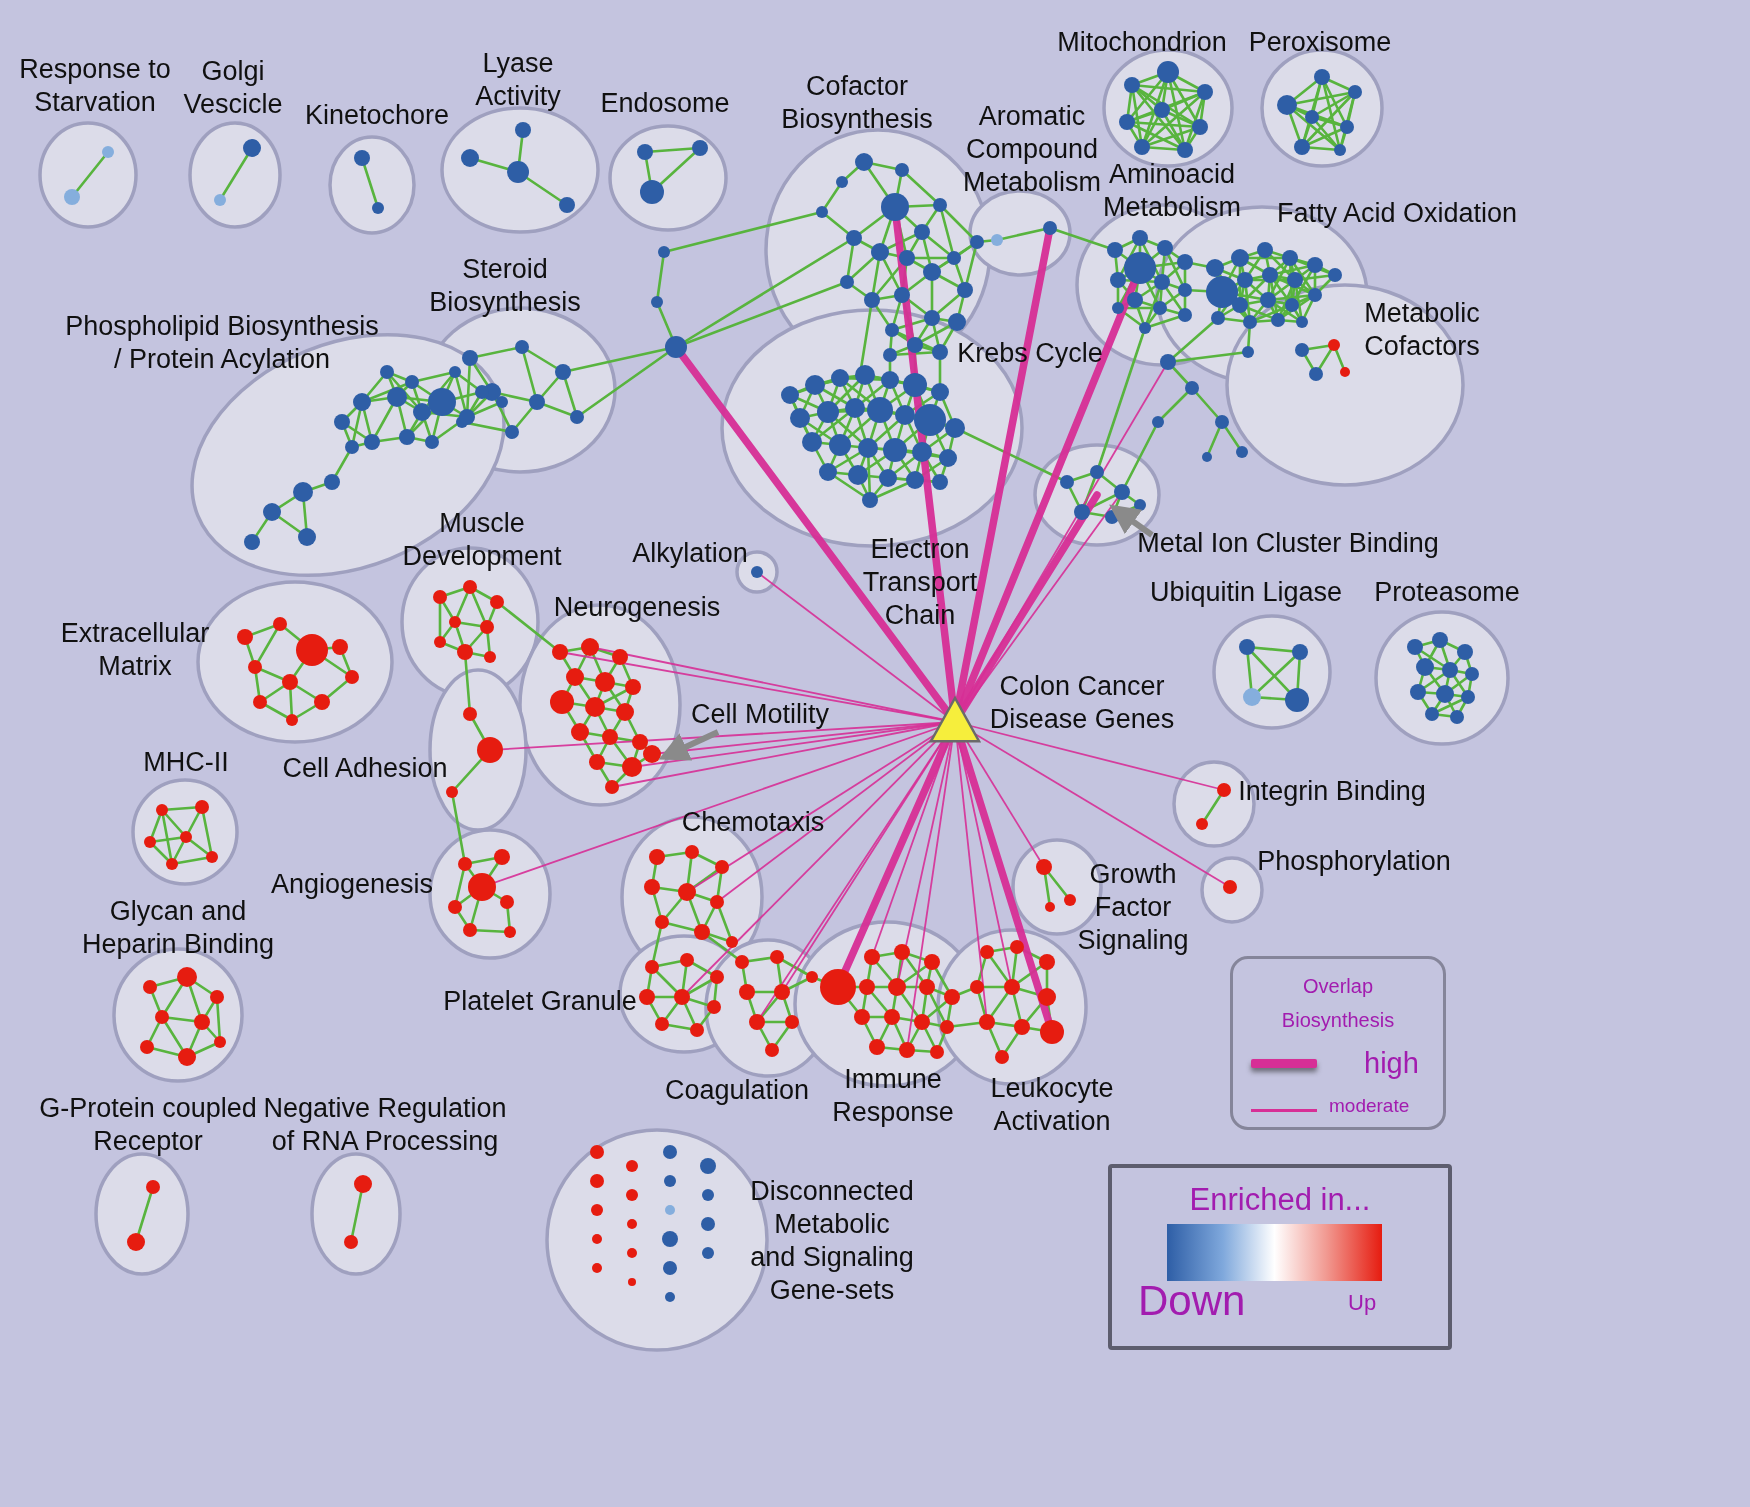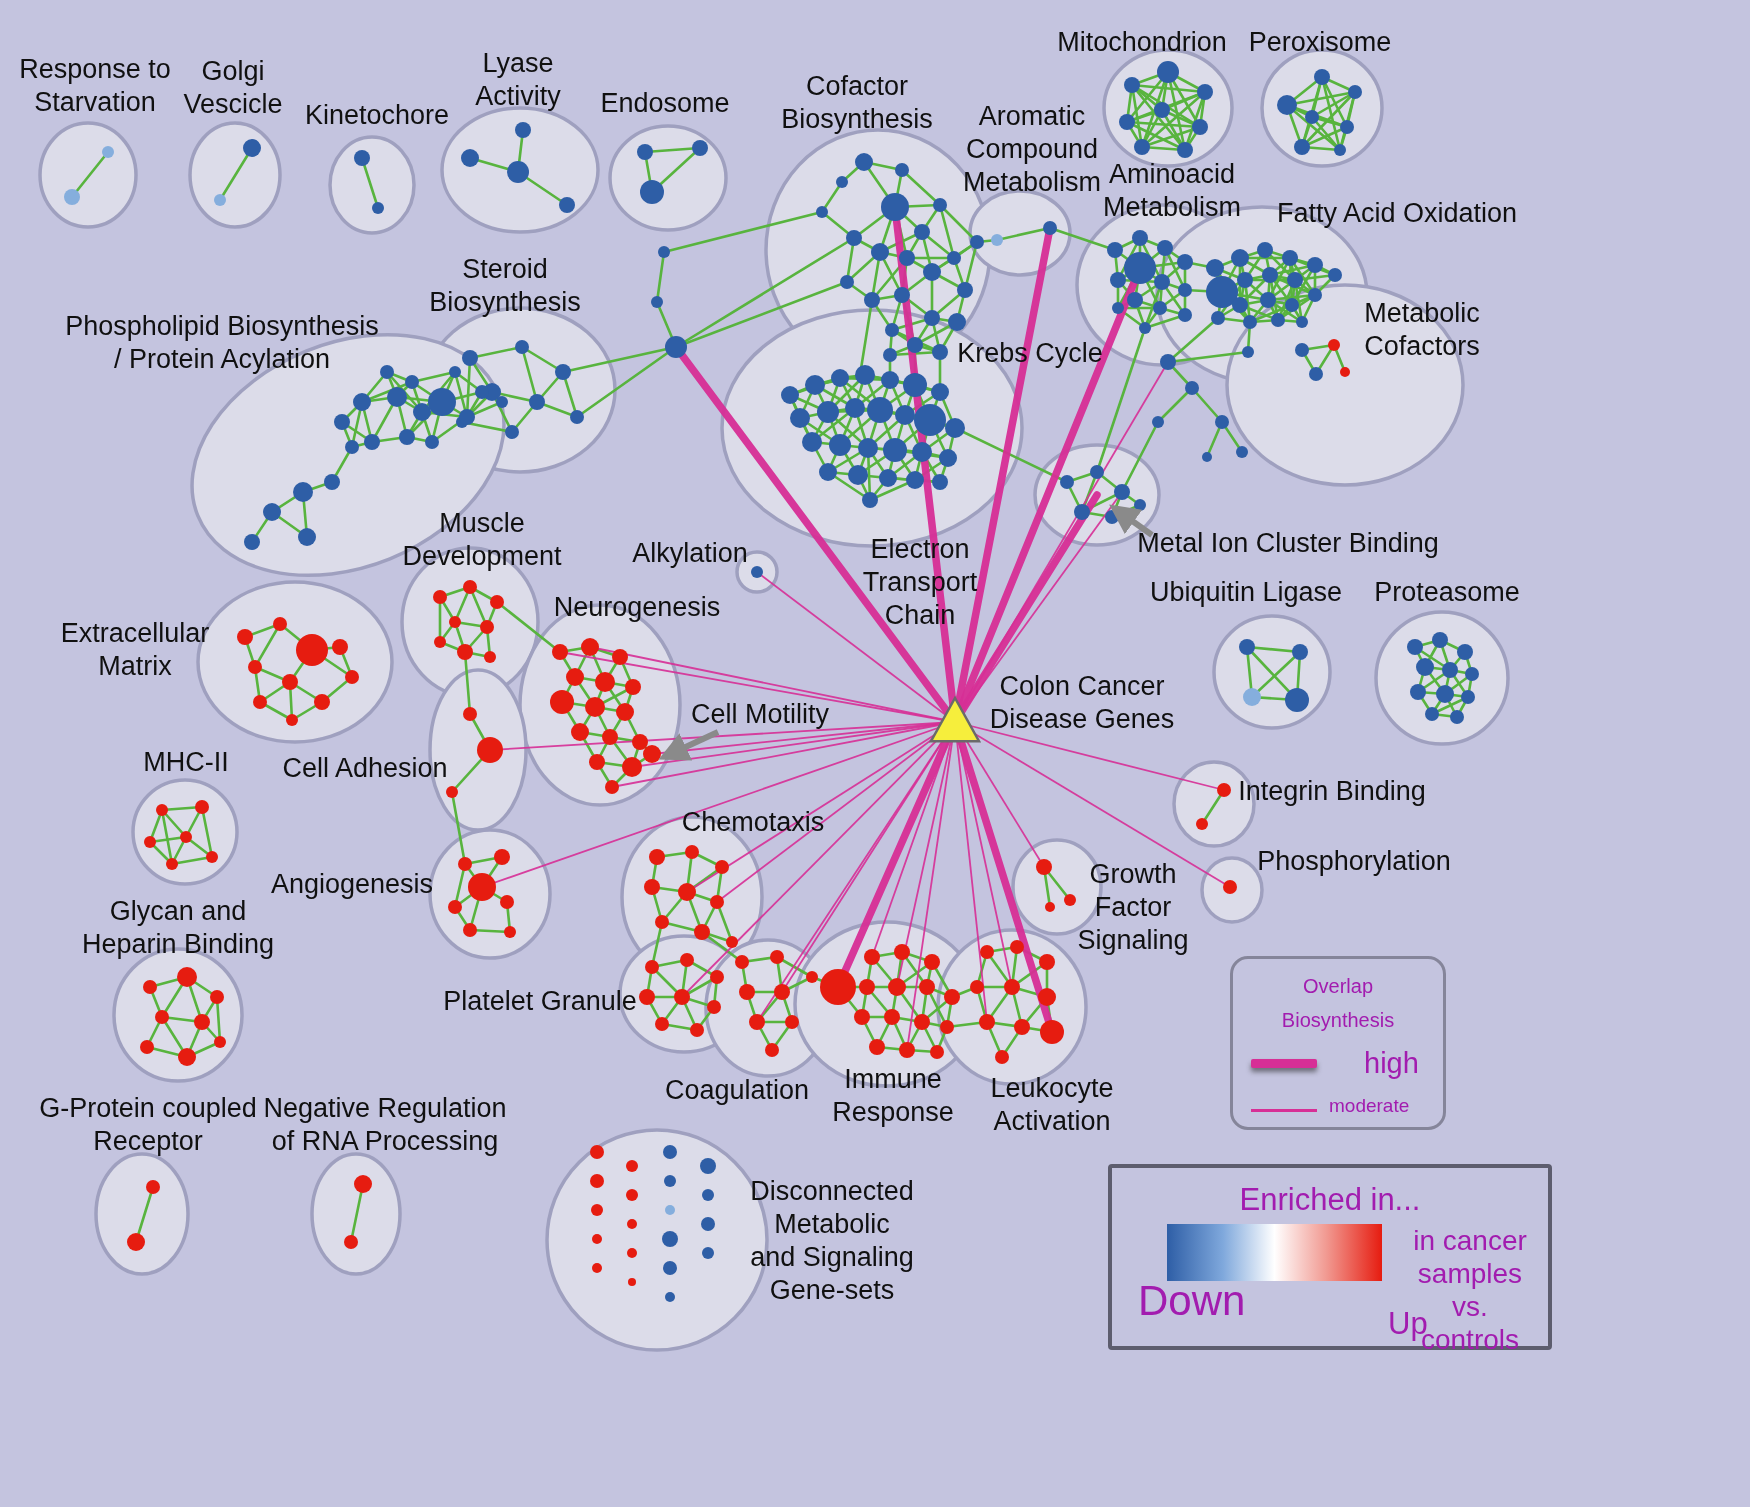--- a/index.html
+++ b/index.html
@@ -15,26 +15,26 @@
   .cl-label{font-family:"Liberation Sans",sans-serif;font-size:27px;fill:#101010;}
   
   .legend-box{position:absolute;background:var(--bg,#c4c4df);box-sizing:border-box;}
   .overlap-box{left:1230px;top:956px;width:216px;height:174px;border:3px solid #85859a;border-radius:18px;}
   .ov-title{position:absolute;top:10px;width:100%;text-align:center;font-size:20px;line-height:34px;}
   .ov-line-high{position:absolute;left:18px;top:100px;width:66px;height:9px;border-radius:2px;
                 background:var(--magenta,#d72f96);box-shadow:0 4px 5px rgba(40,40,40,.55);}
   .ov-line-mod{position:absolute;left:18px;top:150px;width:66px;height:3px;background:var(--magenta,#d72f96);}
   .ov-high-label{position:absolute;left:96px;top:88px;font-size:29px;margin-left:35px;}
   .ov-mod-label{position:absolute;left:96px;top:136px;font-size:19px;}
-  .enriched-box{left:1108px;top:1164px;width:444px;height:186px;border:4px solid #5d5d6e;border-radius:4px;text-decoration:underline;}
+  .enriched-box{left:1108px;top:1164px;width:344px;height:186px;border:4px solid #5d5d6e;border-radius:4px;text-decoration:underline;}
   .enr-title{position:absolute;top:14px;width:100%;text-align:center;font-size:31px;}
   .gradient-bar{position:absolute;left:55px;top:56px;width:215px;height:57px;
      background:linear-gradient(90deg,var(--blue,#2e5ea6) 0%,#7fa8dc 26%,#ffffff 50%,#f19a92 74%,var(--red,#e61c10) 100%);}
   .enr-down{position:absolute;left:26px;top:109px;font-size:42px;}
-  .enr-up{position:absolute;left:236px;top:138px;font-size:31px;margin-left:40px;}
+  .enr-up{position:absolute;left:236px;top:122px;font-size:22px;}
   .enr-note{position:absolute;left:292px;top:56px;width:132px;text-align:center;font-size:28px;line-height:33px;}
 </style>
 </head>
 <body>
 
 <div class="stage">
   <svg id="net" viewBox="0 0 1750 1507">
     <defs>
       <marker id="ah" viewBox="0 0 10 10" refX="8" refY="5" markerWidth="5" markerHeight="5" orient="auto-start-reverse">
         <path d="M0,0 L10,5 L0,10 z" fill="#8a8a8a"></path>
@@ -1134,19 +1134,14 @@
     <span class="ov-high-label">high</span>
     <span class="ov-line-mod"></span>
     <span class="ov-mod-label">moderate</span>
   </div>
 
   <div class="legend-box enriched-box">
     <div class="enr-title">Enriched in...</div>
     <div class="gradient-bar"></div>
     <span class="enr-down">Down</span>
     <span class="enr-up">Up</span>
-    <div class="enr-note">
-      <div>in cancer</div>
-      <div>samples</div>
-      <div>vs. controls</div>
-    </div>
   </div>
 </div>
 
 </body></html>

